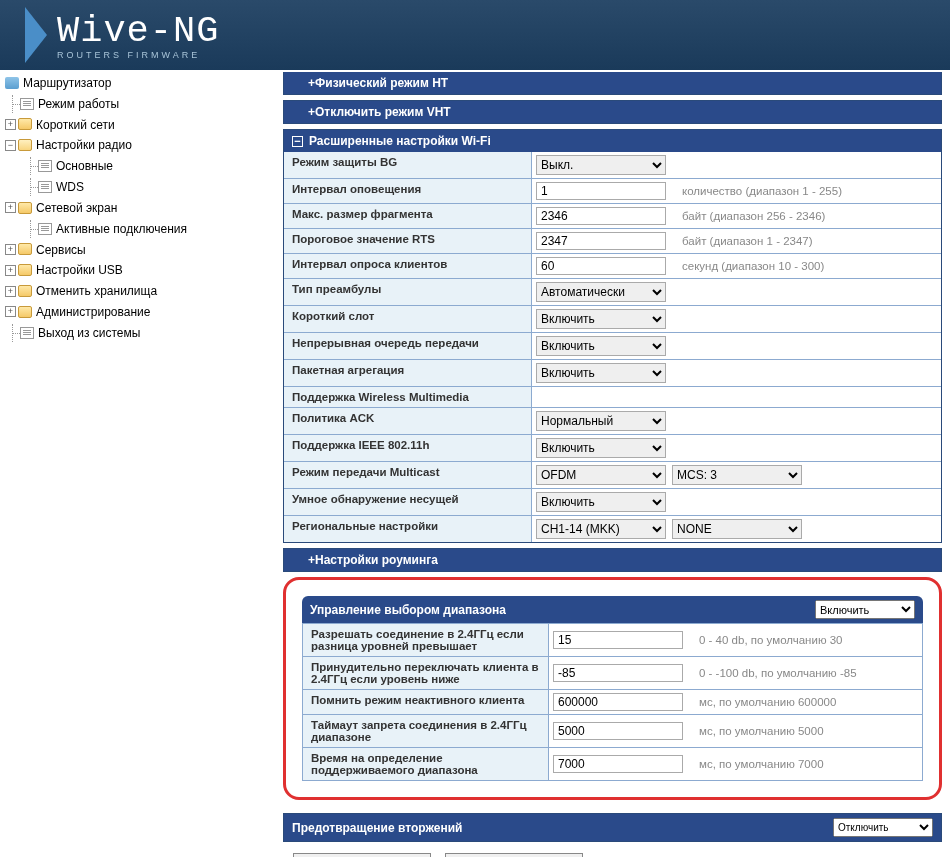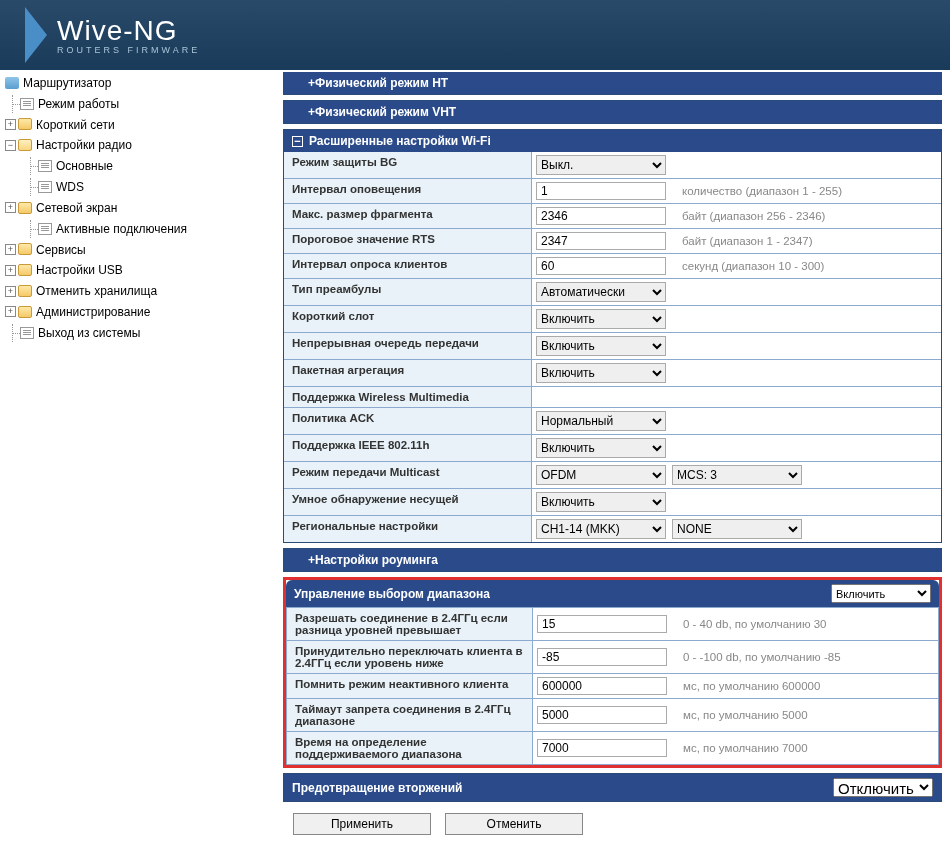--- a/index.html
+++ b/index.html
@@ -1,20 +1,20 @@
 <!DOCTYPE html>
 <html><head>
 <meta charset="utf-8">
 <style>
   * { box-sizing: border-box; margin: 0; padding: 0; }
   body { font-family: Arial, sans-serif; font-size: 12px; background: #fff; width: 950px; }
   .header { background: linear-gradient(to bottom, #2a4a6a 0%, #1a3a5a 100%); height: 70px; display: flex; align-items: center; padding-left: 25px; }
   .logo-arrow { width: 0; height: 0; border-left: 22px solid #4a8ec8; border-top: 28px solid transparent; border-bottom: 28px solid transparent; margin-right: 10px; }
   .logo-text { color: #fff; }
-  .logo-main { font-size: 28px; font-weight: 300; letter-spacing: 1px; }
+  .logo-main { font-size: 37px; font-weight: 300; letter-spacing: 1px; font-family: Liberation Mono, monospace; }
   .logo-sub { font-size: 9px; letter-spacing: 3px; color: #a8c4d8; margin-top: -2px; }
   .container { display: flex; }
   .sidebar { width: 283px; padding: 2px 5px; background: #fff; }
   .tree { list-style: none; }
   .tree li { line-height: 18px; white-space: nowrap; padding: 1px 0; }
   .tree .expander { display: inline-block; width: 11px; height: 11px; border: 1px solid #888; text-align: center; line-height: 9px; font-size: 9px; margin-right: 2px; color: #555; background: #fff; cursor: pointer; vertical-align: middle; }
   .tree .icon { display: inline-block; width: 14px; height: 12px; margin-right: 4px; vertical-align: middle; }
   .icon-router { background: linear-gradient(#8fc4e8, #5a9ed0); border-radius: 2px; width: 12px; height: 10px; }
   .icon-page { background: #fff; border: 1px solid #999; width: 10px; height: 12px; position: relative; }
   .icon-page::after { content: ""; position: absolute; top: 2px; left: 2px; right: 2px; height: 1px; background: #999; box-shadow: 0 2px 0 #999, 0 4px 0 #999; }
@@ -32,29 +32,29 @@
   .panel-body { }
   .field-row { display: flex; border-top: 1px solid #8caad0; }
   .field-row:first-child { border-top: none; }
   .field-label { width: 248px; background: #e8f2f8; padding: 4px 8px; font-weight: bold; font-size: 11.5px; color: #333; border-right: 1px solid #8caad0; }
   .field-value { flex: 1; display: flex; padding: 3px 4px; background: #fff; gap: 6px; align-items: center; }
   .field-value select { width: 130px; height: 20px; border: 1px solid #aaa; font-size: 12px; background: #efefef; }
   .field-value input[type="text"] { width: 130px; height: 18px; border: 1px solid #aaa; padding: 1px 4px; font-size: 12px; }
   .hint { color: #888; font-size: 11.5px; margin-left: 10px; }
   .sub-header { background: #2a4a8a; color: #fff; font-weight: bold; padding: 4px 8px; display: flex; justify-content: space-between; align-items: center; }
   .sub-header select { height: 19px; font-size: 11px; width: 100px; }
-  .highlight-box { border: 3px solid #e03030; border-radius: 0; padding: 0; margin-bottom: 5px; }
+  .highlight-box { border: 3px solid #e03030; border-radius: 16px; padding: 16px; margin-bottom: 13px; }
   .highlight-box .sub-header { border-radius: 6px 6px 0 0; }
   .highlight-box .field-row { border-left: 1px solid #8caad0; border-right: 1px solid #8caad0; }
   .highlight-box .field-label { width: 246px; }
   .button-row { display: flex; gap: 14px; padding: 6px 0 4px 10px; }
   .button-row button { width: 138px; height: 22px; background: #f0f0f0; border: 1px solid #888; font-size: 12px; cursor: pointer; }
   .collapsed-header { background: #2a4a8a; color: #fff; font-weight: bold; padding: 4px 24px; border: 1px solid #2a4a7a; margin-bottom: 5px; font-size: 12px; }
   .end-row { background: #2a4a8a; color: #fff; font-weight: bold; padding: 4px 8px; display: flex; justify-content: space-between; align-items: center; border: 1px solid #2a4a7a; margin-bottom: 5px; }
-  .end-row select { height: 19px; font-size: 15px; width: 100px; }
+  .end-row select { height: 19px; font-size: 10px; width: 100px; }
 </style>
 </head>
 <body>
 
 <div class="header">
   <div class="logo-arrow"></div>
   <div class="logo-text">
     <div class="logo-main">Wive-NG</div>
     <div class="logo-sub">ROUTERS FIRMWARE</div>
   </div>
@@ -77,21 +77,21 @@
       <li><span class="expander">+</span><span class="icon icon-folder"></span><a>Администрирование</a></li>
       <li><span class="connector"></span><span class="icon icon-page"></span><a>Выход из системы</a></li>
     </ul>
   </div>
 
   <div class="main">
     <div class="collapsed-header" style="margin-top:-3px;border-top:none;">
       <span class="toggle">+</span><span>Физический режим HT</span>
     </div>
     <div class="collapsed-header">
-      <span class="toggle">+</span><span>Физический режим VHT</span>
+      <span class="toggle">+</span><span>Отключить режим VHT</span>
     </div>
 
     <div class="panel">
       <div class="panel-header">
         <span class="toggle">−</span><span>Расширенные настройки Wi-Fi</span>
       </div>
       <div class="panel-body">
         <div class="field-row">
           <div class="field-label">Режим защиты BG</div>
           <div class="field-value">

